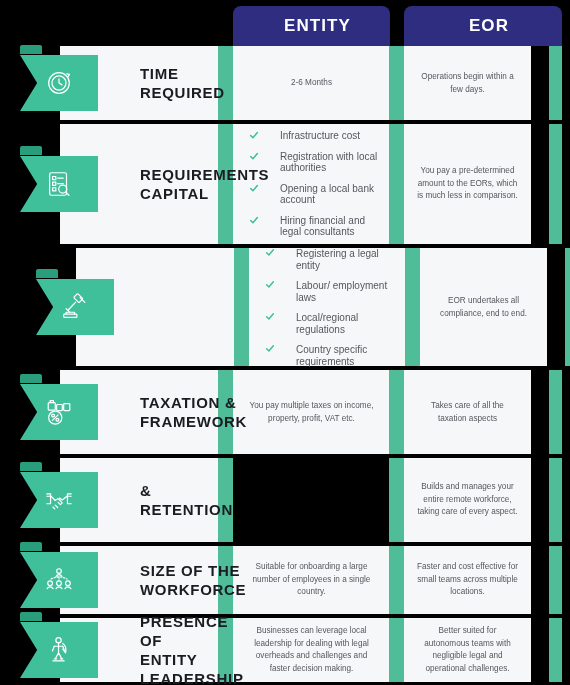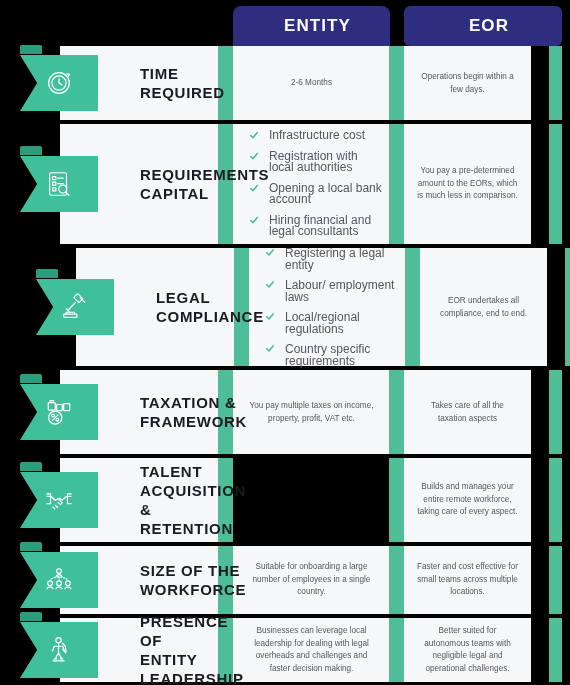--- a/index.html
+++ b/index.html
@@ -27,21 +27,21 @@
     background:#2e2d7f;
     border-radius:8px 8px 0 0;
     color:#ffffff;
     display:flex; align-items:center; justify-content:center;
     font-weight:bold;
     font-size:17px;
     letter-spacing:1.1px;
     padding-left:12px;
   }
   .col-header.entity{ left:233px; width:157px; }
-  .col-header.eor{    left:404px; width:158px;border-radius:6px; }
+  .col-header.eor{    left:404px; width:158px; }
 
   
   .row{
     position:absolute;
     left:0; width:570px;
     background:transparent;
   }
   .panel{
     position:absolute; top:0; height:100%;
     background:#f6f7f8;
@@ -111,22 +111,22 @@
 
   
   .bullets{
     position:absolute;
     top:50%; transform:translateY(-50%);
     left:16px; right:6px;
     display:flex; flex-direction:column;
     gap:9px;
   }
   .bullet{
-    display:flex; align-items:flex-start; gap:10px;
-    font-size:12px;
+    display:flex; align-items:flex-start; gap:21px;
+    font-size:10px;
     line-height:11.5px;
     color:#56565e;
     text-align:left;
   }
   .check{
     flex:0 0 auto;
     width:10px; height:10px;
     margin-top:0px;
   }
   .check svg{ display:block; }
@@ -291,24 +291,20 @@
               <svg width="30" height="30" viewBox="0 0 32 32" fill="none" stroke="#ffffff" stroke-width="1.3" stroke-linecap="round" stroke-linejoin="round">
       <rect x="15.5" y="3.5" width="8" height="6" rx="1" transform="rotate(45 19.5 6.5)"></rect>
       <path d="M16.5 11 L8.5 19.5"></path>
       <path d="M6.5 17.8 L10.2 21.5"></path>
       <path d="M21.5 6 L26.5 11"></path>
       <rect x="4" y="23.5" width="14" height="3.6" rx="0.8"></rect>
       <path d="M6.5 23.5 L6.5 21.6 L15.5 21.6 L15.5 23.5"></path>
     </svg>
             </div>
           </div>
-          <div class="row-title">
-            <div>LEGAL</div>
-            <div>COMPLIANCE</div>
-          </div>
         </div>
       </div>
       <div class="row" style="top: 370px; height: 84px;">
         <div class="panel label-panel"></div>
         <div class="panel entity-panel">
           <div class="cell-text">You pay multiple taxes on income, property, profit, VAT etc.</div>
         </div>
         <div class="panel eor-panel">
           <div class="cell-text">Takes care of all the taxation aspects</div>
         </div>
@@ -352,21 +348,20 @@
               <svg width="30" height="30" viewBox="0 0 32 32" fill="none" stroke="#ffffff" stroke-width="1.3" stroke-linecap="round" stroke-linejoin="round">
       <path d="M3 12 L7.5 12 L12 16.5 L15 14.5 L19.5 19 L17.5 21 L15 18.5"></path>
       <path d="M29 12 L24.5 12 L19.5 16 L16.5 14"></path>
       <path d="M12 21.5 L14.5 24 M9.5 23.5 L11.5 25.5"></path>
       <path d="M3 9.5 L7 9.5 L7 20 L3 20"></path>
       <path d="M29 9.5 L25 9.5 L25 20 L29 20"></path>
     </svg>
             </div>
           </div>
           <div class="row-title">
-            <div>TALENT ACQUISITION</div>
             <div>&amp; RETENTION</div>
           </div>
         </div>
       </div>
       <div class="row" style="top: 546px; height: 68px;">
         <div class="panel label-panel"></div>
         <div class="panel entity-panel">
           <div class="cell-text">Suitable for onboarding a large number of employees in a single country.</div>
         </div>
         <div class="panel eor-panel">

